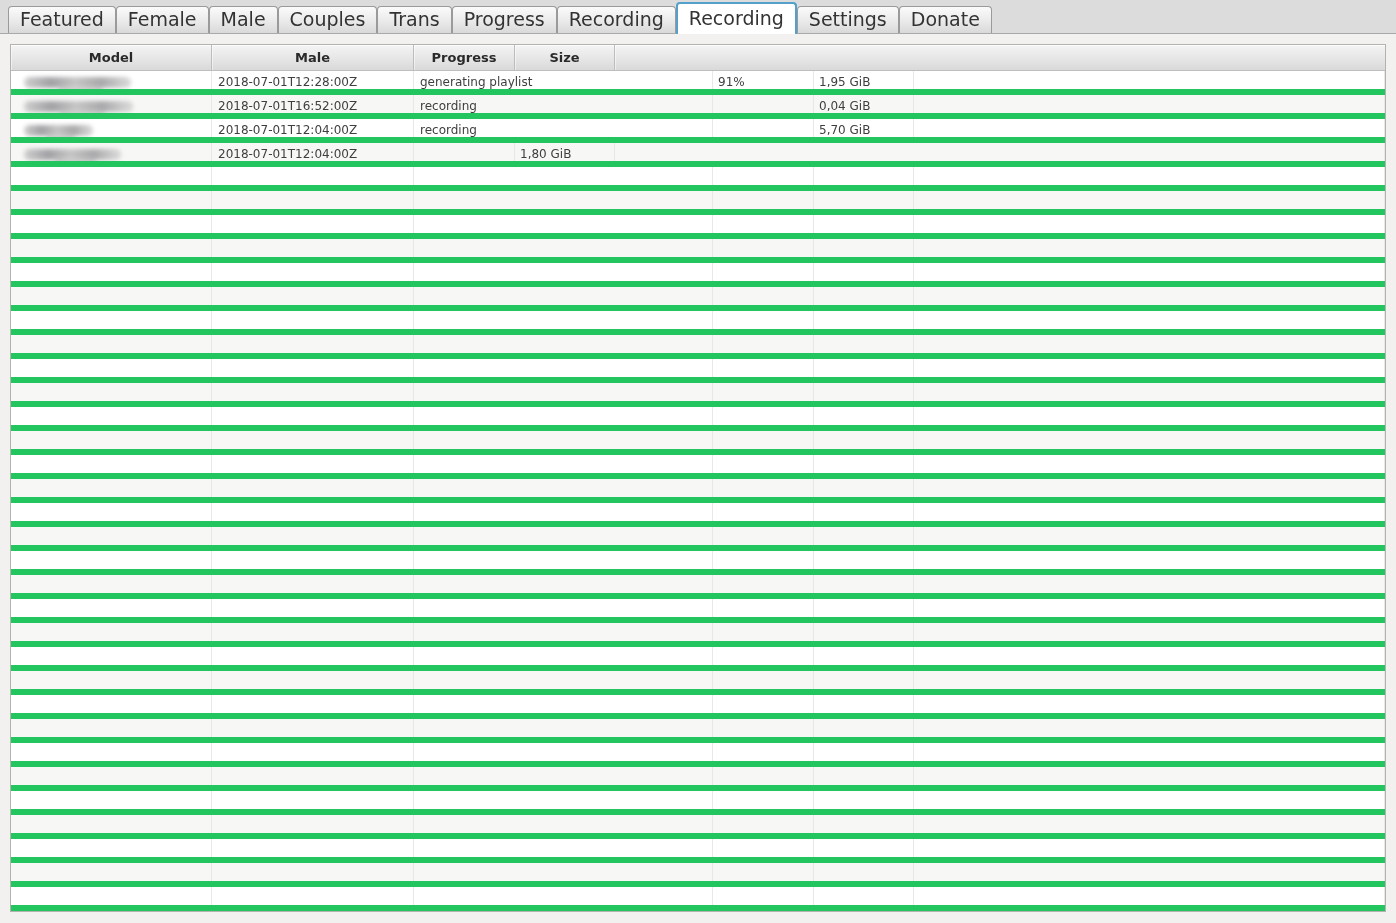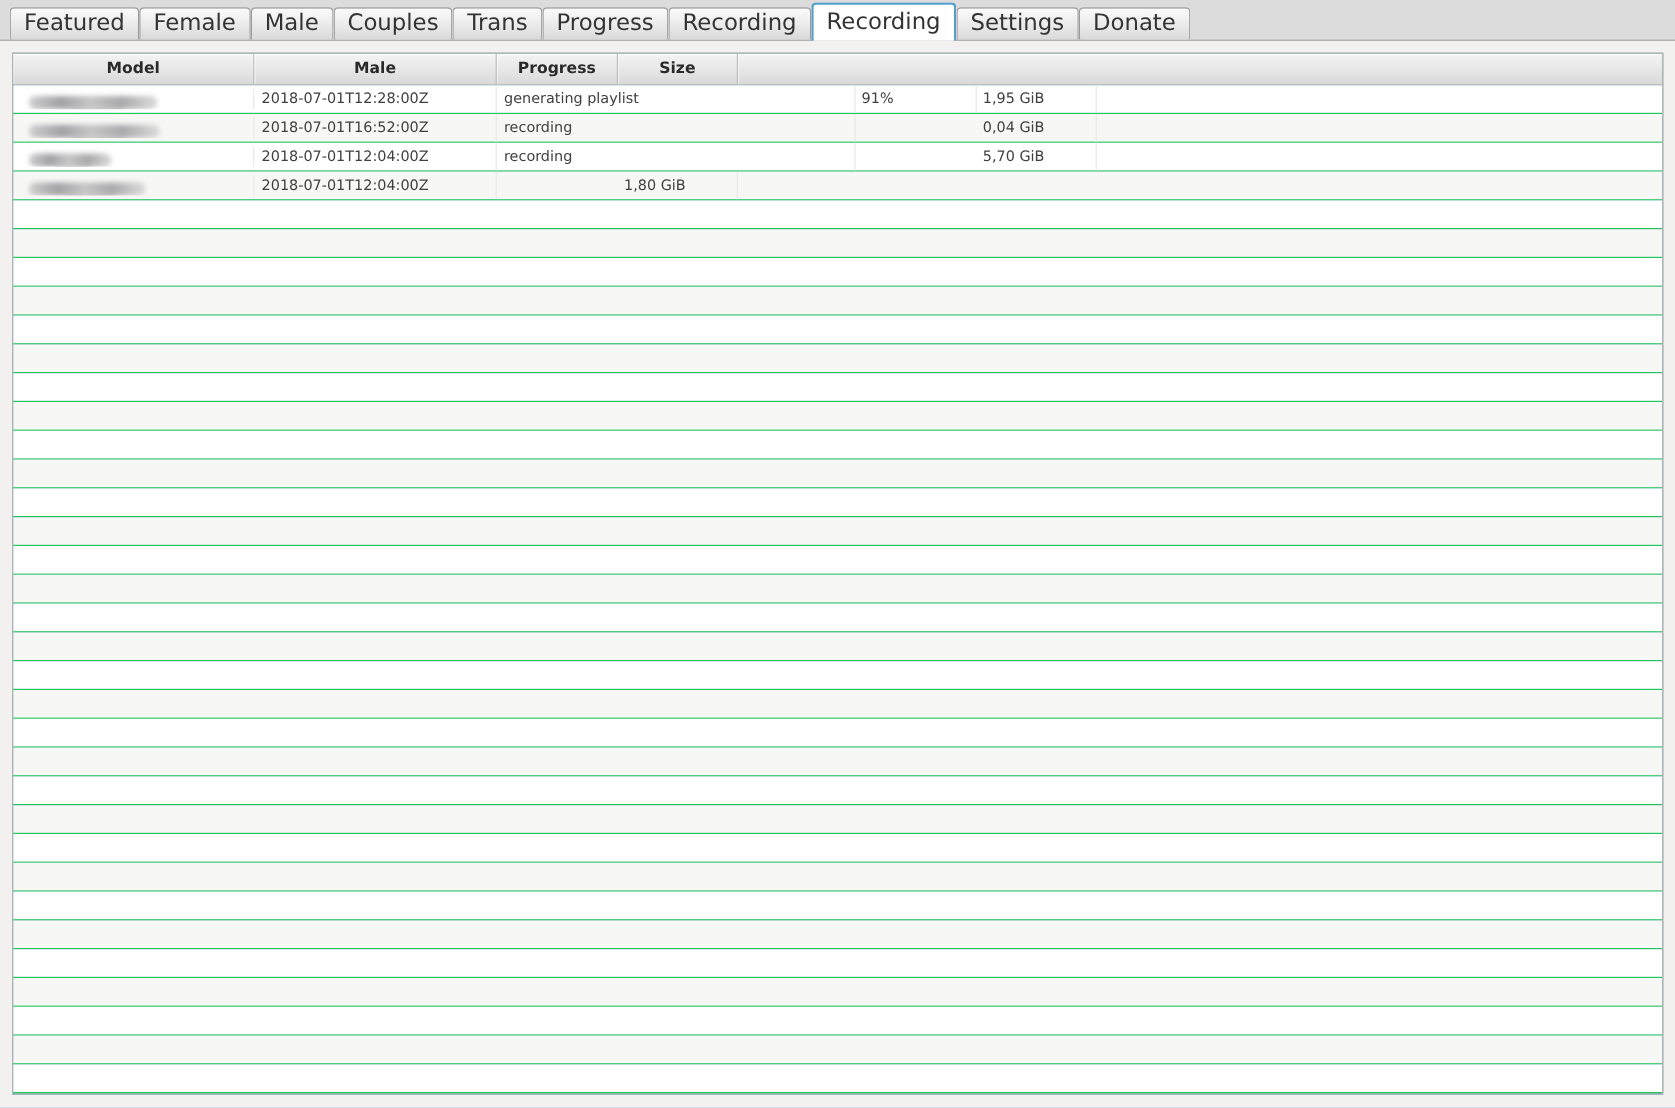--- a/index.html
+++ b/index.html
@@ -75,22 +75,21 @@
   .col-date     { width: 202px; }
   .col-status   { width: 299px; }
   .col-progress { width: 101px; }
   .col-size     { width: 100px; }
   .col-extra    { flex: 1; border-right: none; }
 
   .tbody { }
   .row {
     display: flex;
     height: 24px;
-    border-bottom: 1px solid #22c55e;
-    align-items: center;
+    border-bottom: 6px solid #22c55e;
   }
   .row:nth-child(odd)  { background: #ffffff; }
   .row:nth-child(even) { background: #f7f7f6; }
 
   .cell {
     font-size: 12px;
     color: #3f3f3f;
     line-height: 23px;
     padding-left: 6px;
     border-right: 1px solid #e8e8e7;

